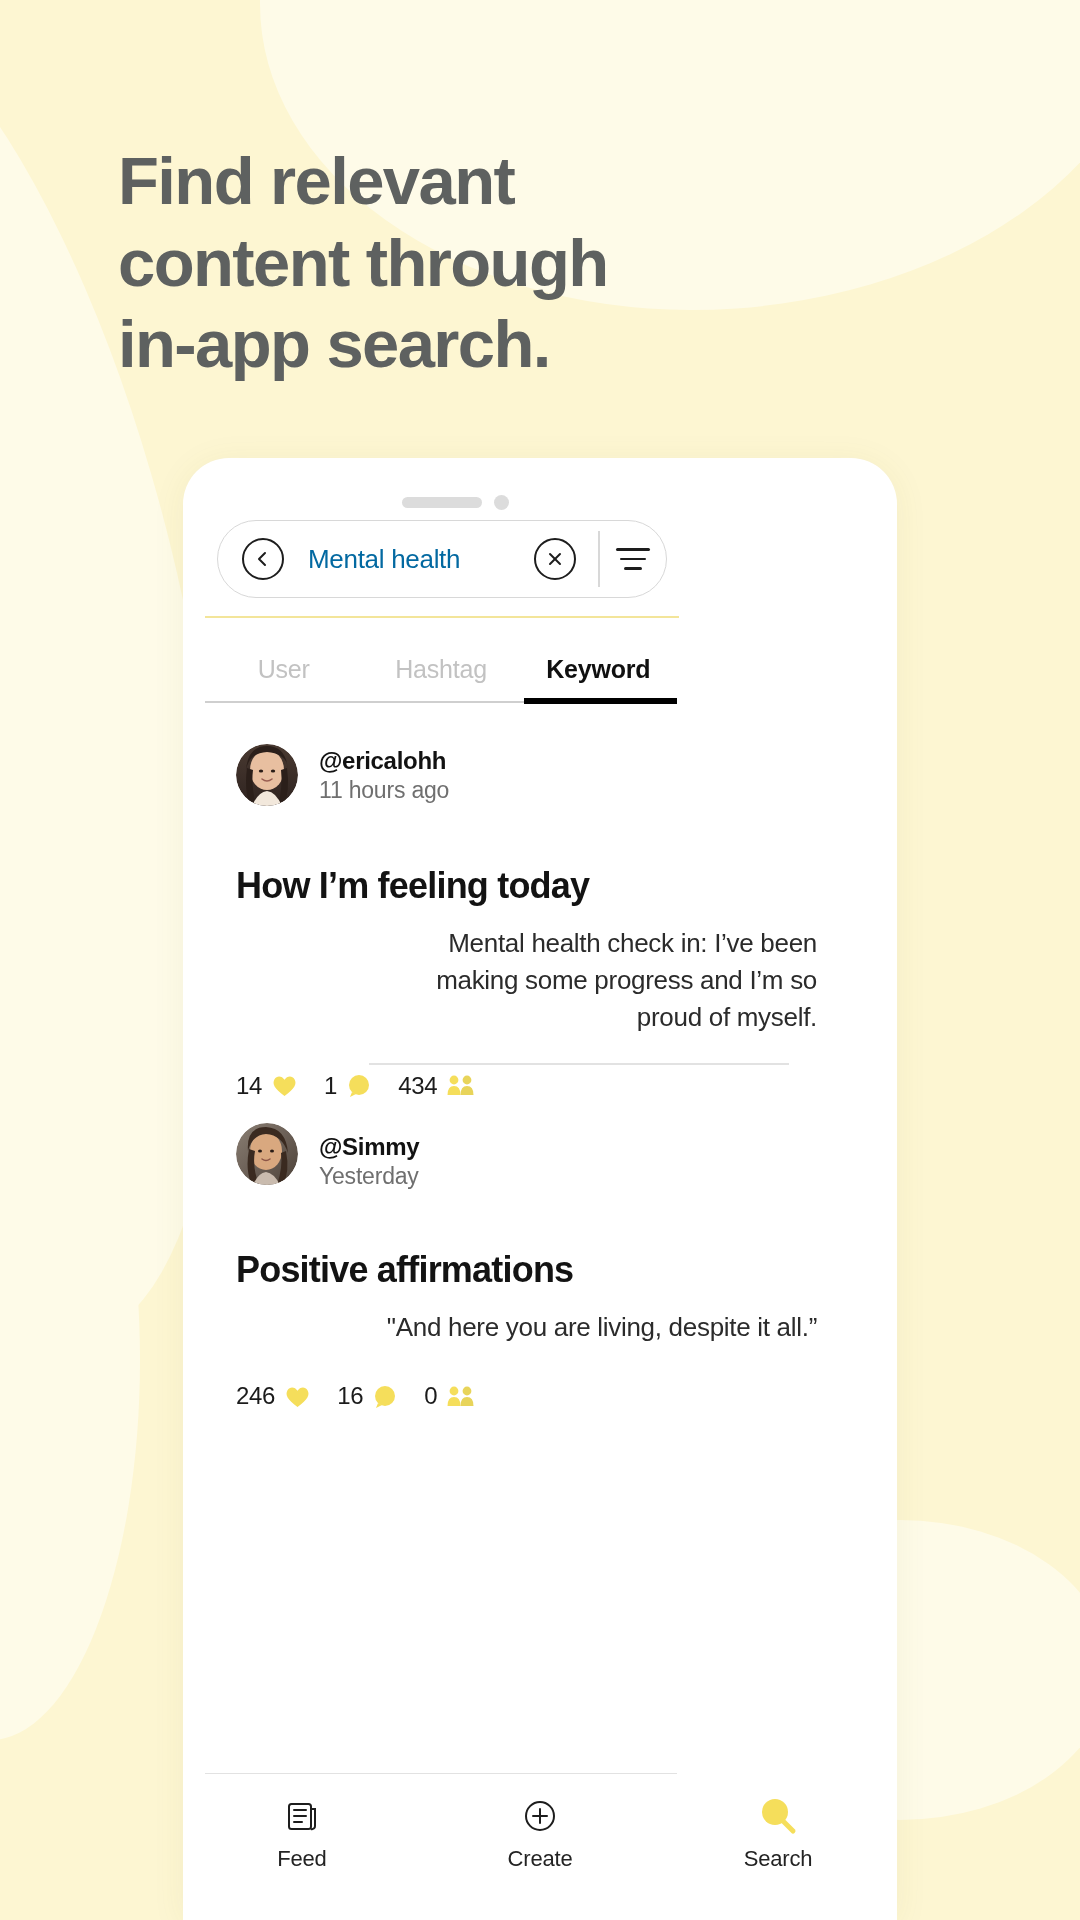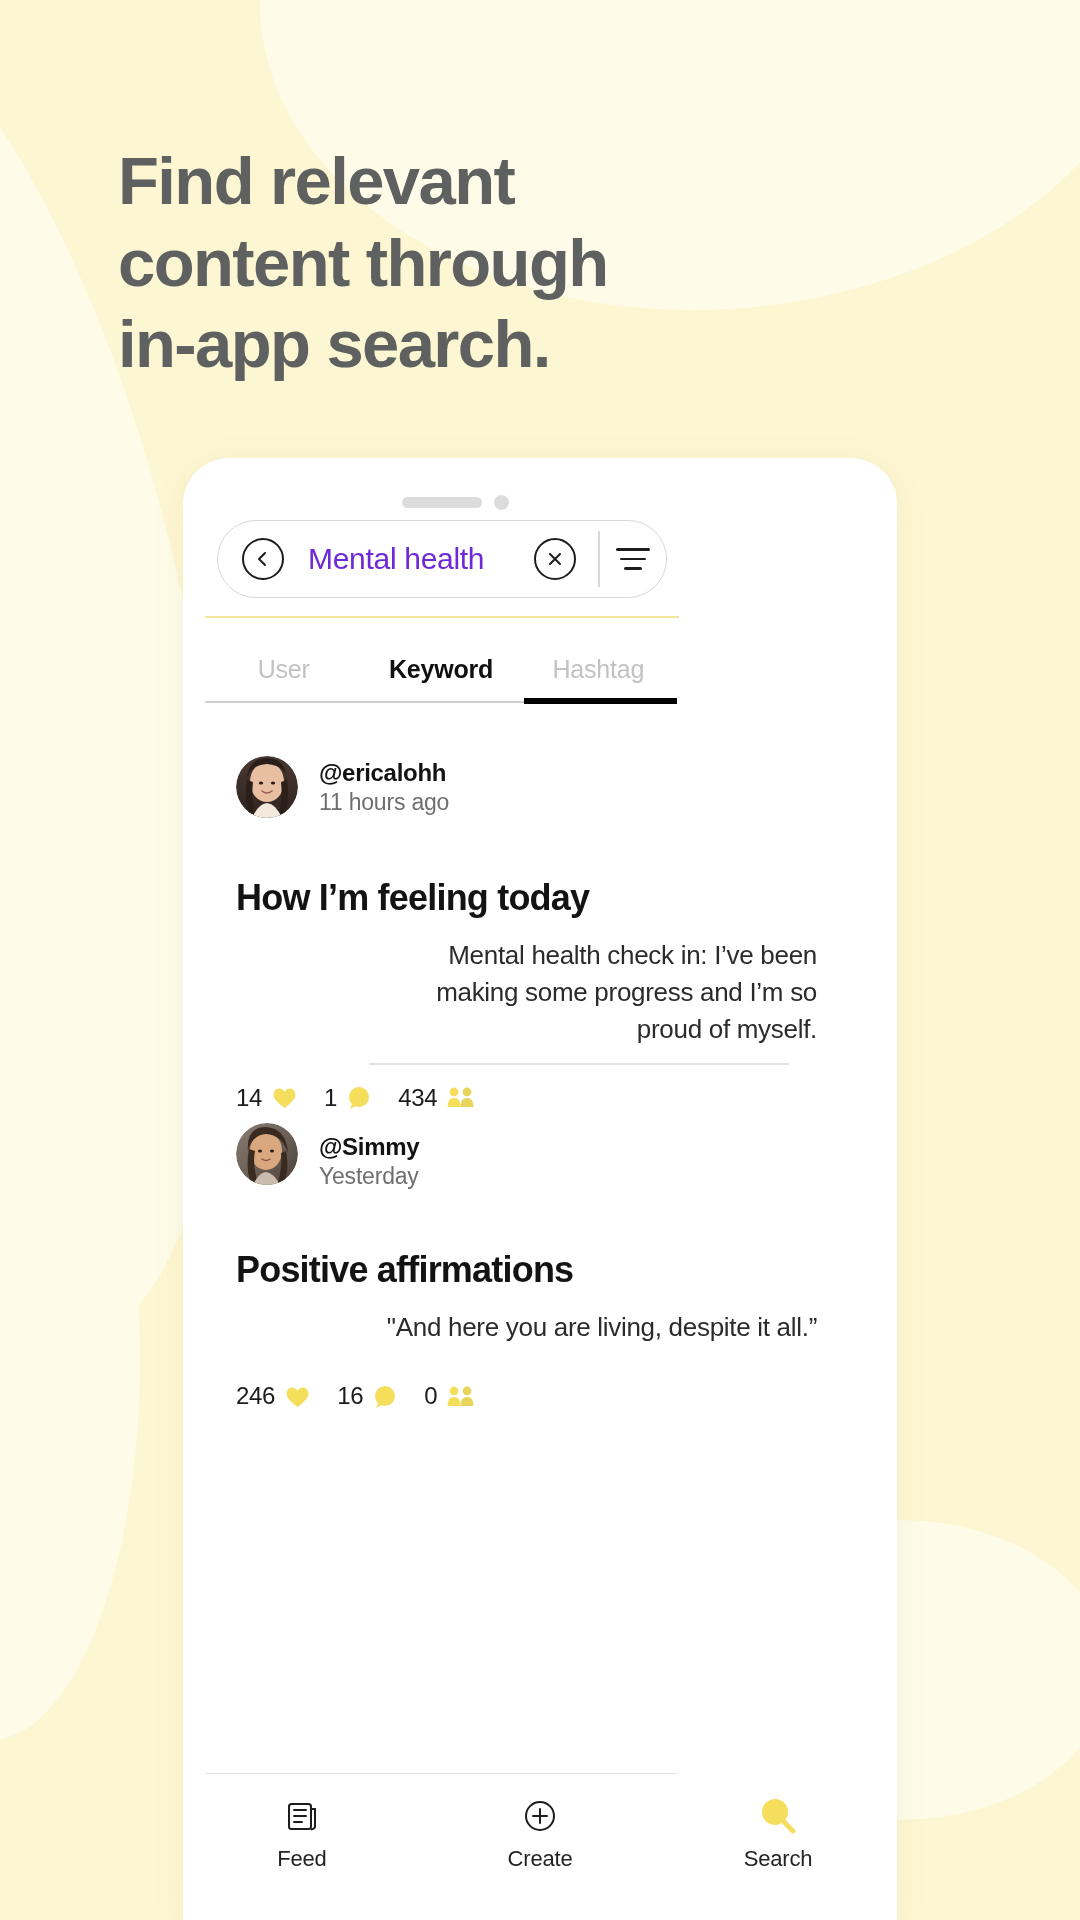--- a/index.html
+++ b/index.html
@@ -54,21 +54,21 @@
   .circle-btn {
     width:42px; height:42px; border-radius:50%;
     border:2px solid #1d1d1d;
     display:flex; align-items:center; justify-content:center;
     flex:0 0 auto;
   }
   .circle-btn svg { display:block; }
   .back-btn { margin-left:24px; }
   .search-text {
     flex:1 1 auto; margin-left:24px;
-    font-size:30px; color:#6d28d9; letter-spacing:-0.3px;
+    font-size:26px; color:#0369a1; letter-spacing:-0.3px;
   }
   .clear-btn { margin-right:22px; }
   .vdiv {
     width:1.6px; height:56px; background:#D8D8D8; flex:0 0 auto;
   }
   .filter-btn {
     width:66px; display:flex; flex-direction:column;
     align-items:center; justify-content:center; gap:7px; flex:0 0 auto;
   }
   .filter-btn span { display:block; height:2.6px; background:#1d1d1d; border-radius:2px; }
@@ -93,21 +93,21 @@
     position:absolute; left:22px; top:243px; width:472px; height:2px;
     background:#CFCFCF;
   }
   .tab-underline-active {
     position:absolute; left:341px; top:240px; width:153px; height:6px;
     background:#000000;
   }
 
   
   .post { position:absolute; left:0; width:714px; }
-  .post-1 { top:298px; }
+  .post-1 { top:286px; }
   .post-2 { top:660px; }
 
   .author-row { display:flex; align-items:center; padding-left:53px; }
   .avatar {
     width:62px; height:62px; border-radius:50%;
     flex:0 0 auto; overflow:hidden; position:relative;
   }
   .avatar svg { display:block; width:62px; height:62px; }
   .author-meta { margin-left:21px; line-height:1.24; }
   .handle { font-size:24px; font-weight:bold; color:#121212; letter-spacing:-0.3px; }
@@ -194,22 +194,22 @@
       <span class="fl1"></span>
       <span class="fl2"></span>
       <span class="fl3"></span>
     </div>
   </div>
 
   <div class="yellow-rule"></div>
 
   <div class="tabs">
     <div class="tab">User</div>
+    <div class="tab">Hashtag</div>
     <div class="tab active">Keyword</div>
-    <div class="tab">Hashtag</div>
   </div>
   <div class="tab-underline"></div>
   <div class="tab-underline-active"></div>
 
   <div class="post post-1">
     <div class="author-row">
       <div class="avatar">
         <svg viewBox="0 0 62 62">
           <defs>
             <clipPath id="cl1">

